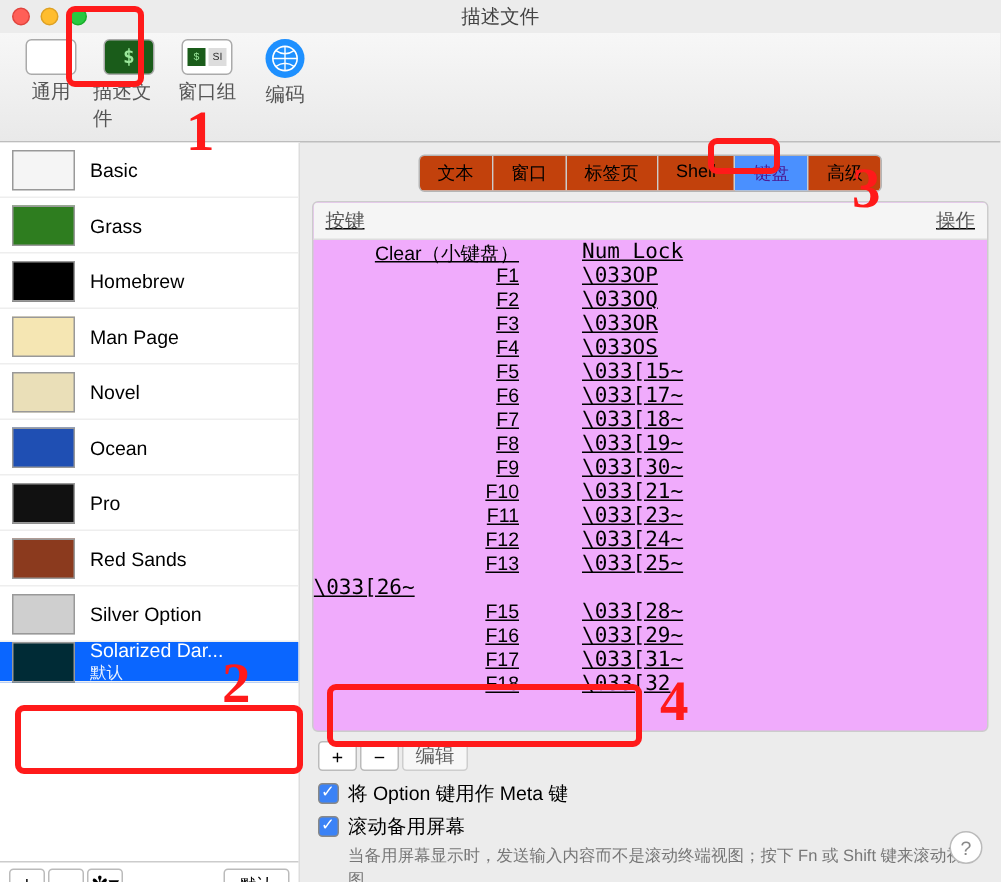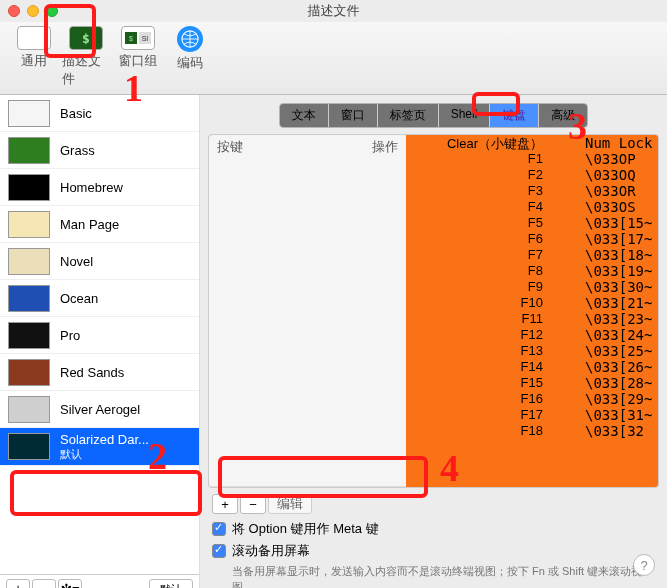--- a/index.html
+++ b/index.html
@@ -16,31 +16,31 @@
 .tbicon{width:34px;height:24px;border:1px solid #aaa;border-radius:4px;background:#fff;margin-bottom:2px;display:flex;align-items:center;justify-content:center;}
 .tbicon.globe{background:#1e90ff;border:none;border-radius:50%;width:26px;height:26px;}
 .tbicon.profiles{background:#1a5c1a;}
 .tbicon.profiles::before{content:"$";color:#9be89b;font-family:monospace;font-weight:bold;}
 .tbicon.grp{display:flex;gap:2px;padding:2px;}
 .grpcell{width:12px;height:12px;background:#1a5c1a;font-size:7px;color:#9be89b;display:flex;align-items:center;justify-content:center;}
 .content{display:flex;height:calc(100% - 80px);}
 .sidebar{width:200px;background:#fff;border-right:1px solid #ddd;display:flex;flex-direction:column;}
 .profilelist{flex:1;overflow-y:auto;}
 .prow{display:flex;align-items:center;height:37px;gap:10px;padding:0 8px;border-bottom:1px solid #eee;}
-.prow.sel{background:#0a66ff;color:#fff;height:38px;}
+.prow.sel{background:#0a66ff;color:#fff;height:27px;}
 .pthumb{width:42px;height:27px;border:1px solid #999;flex-shrink:0;}
 .sidefoot{display:flex;align-items:center;border-top:1px solid #ccc;padding:4px 6px;gap:2px;}
 .sbtn{width:24px;height:20px;border:1px solid #bbb;background:#fff;border-radius:3px;display:flex;align-items:center;justify-content:center;font-size:14px;}
 .sbtn.def{width:auto;padding:0 10px;margin-left:auto;font-size:11px;}
 .main{flex:1;display:flex;flex-direction:column;padding:8px;}
 .segctrl{align-self:center;display:flex;border:1px solid #b5b5b5;border-radius:4px;overflow:hidden;margin-bottom:6px;}
-.seg{padding:3px 12px;background:#737373;border-right:1px solid #ccc;font-size:12px;cursor:pointer;}
+.seg{padding:3px 12px;background:#c2410c;border-right:1px solid #ccc;font-size:12px;cursor:pointer;}
 .seg:last-child{border-right:none;}
 .seg.active{background:#4a90ff;color:#4c1d95;}
-.tablewrap{flex:1;border:1px solid #ccc;border-radius:4px;background:#f97316;overflow:hidden;display:flex;}
+.tablewrap{flex:1;border:1px solid #ccc;border-radius:4px;background:#f0abfc;overflow:hidden;display:flex;flex-direction:column;text-decoration:underline;}
 .thead{display:flex;background:#f5f5f5;border-bottom:1px solid #ddd;font-size:11px;color:#555;}
 .th{padding:3px 8px;}
 .th.key{width:155px;text-align:left;}
 .th.act{flex:1;text-align:right;}
 .tbody{flex:1;overflow-y:auto;}
 .tr{display:flex;height:16px;font-size:12px;gap:24px;}
 .td.key{width:155px;text-align:right;padding-right:18px;}
 .td.act{flex:1;font-family:Menlo,monospace;font-size:14px;}
 .below{padding:6px 4px 0;}
 .btnrow{display:flex;gap:2px;margin-bottom:6px;}
@@ -123,21 +123,21 @@
         <div class="prow">
           <div class="pthumb" style="background: rgb(17, 17, 17);"></div>
           <div>Pro</div>
         </div>
         <div class="prow">
           <div class="pthumb" style="background: rgb(139, 58, 30);"></div>
           <div>Red Sands</div>
         </div>
         <div class="prow">
           <div class="pthumb" style="background: rgb(207, 207, 207);"></div>
-          <div>Silver Aerogel</div>
+          <div>Silver Option</div>
         </div>
         <div class="prow sel">
           <div class="pthumb" style="background: rgb(0, 43, 54);"></div>
           <div>
             <div>Solarized Dar...</div>
             <div style="font-size:11px;opacity:.9">默认</div>
           </div>
         </div>
       </div>
     <div class="sidefoot">
@@ -214,21 +214,20 @@
           </div>
           <div class="tr">
             <div class="td key">F12</div>
             <div class="td act">\033[24~</div>
           </div>
           <div class="tr">
             <div class="td key">F13</div>
             <div class="td act">\033[25~</div>
           </div>
           <div class="tr">
-            <div class="td key">F14</div>
             <div class="td act">\033[26~</div>
           </div>
           <div class="tr">
             <div class="td key">F15</div>
             <div class="td act">\033[28~</div>
           </div>
           <div class="tr">
             <div class="td key">F16</div>
             <div class="td act">\033[29~</div>
           </div>

